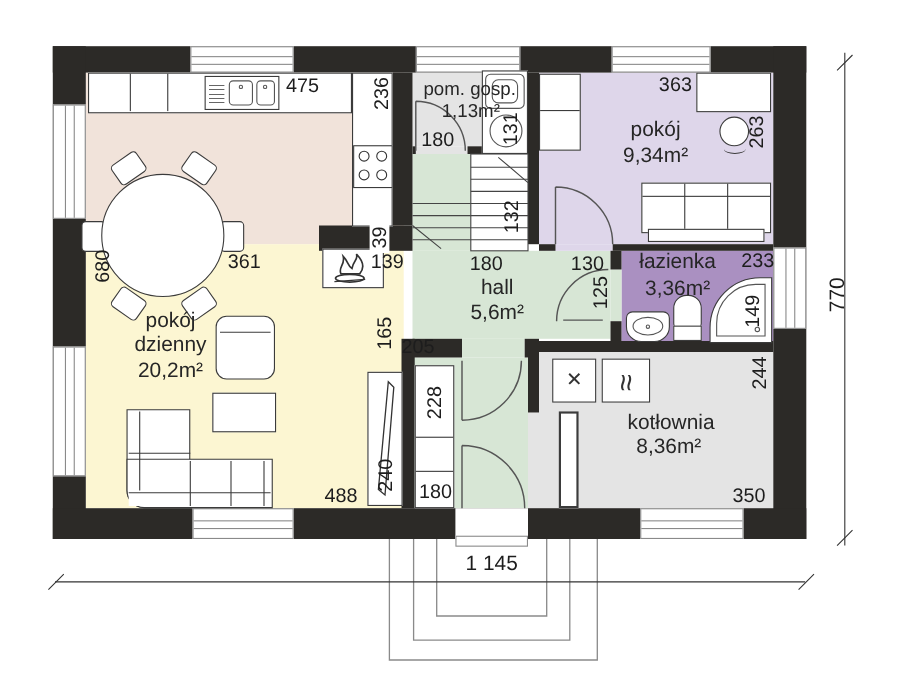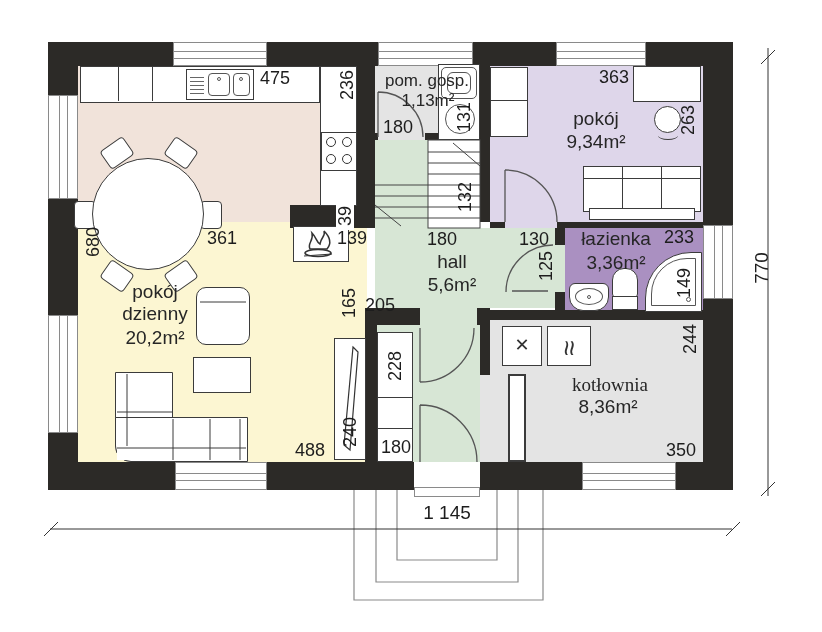--- a/index.html
+++ b/index.html
@@ -228,42 +228,42 @@
   <div class="room-name" style="left:402px;top:251px;width:100px;">hall</div>
   <div class="room-area" style="left:402px;top:274px;width:100px;">5,6m²</div>
 
   <div class="room-name" style="left:536px;top:108px;width:120px;">pokój</div>
   <div class="room-area" style="left:536px;top:131px;width:120px;">9,34m²</div>
 
   <div class="room-name" style="left:566px;top:228px;width:100px;">łazienka</div>
   <div class="room-area" style="left:566px;top:252px;width:100px;">3,36m²</div>
 
 
-  <div class="room-name" style="left:550px;top:374px;width:120px;font-family:Liberation Serif, serif;">kotłownia</div>
+  <div class="room-name" style="left:550px;top:374px;width:120px;">kotłownia</div>
   <div class="room-area" style="left:548px;top:396px;width:120px;">8,36m²</div>
 
   <div class="dim" style="left:250px;top:68px;width:50px;">475</div>
   <div class="dim dimv" style="left:327px;top:75px;width:40px;">236</div>
   <div class="dim dimv" style="left:73px;top:232px;width:40px;">680</div>
   <div class="dim" style="left:192px;top:228px;width:60px;">361</div>
   <div class="notch" style="left:336px;top:201px;width:18px;height:29px;"></div>
   <div class="dim dimv" style="left:325px;top:206px;width:40px;">39</div>
   <div class="dim" style="left:327px;top:228px;width:50px;">139</div>
   <div class="dim" style="left:373px;top:117px;width:50px;">180</div>
   <div class="dim dimv" style="left:444px;top:107px;width:40px;">131</div>
   <div class="dim dimv" style="left:445px;top:187px;width:40px;">132</div>
   <div class="dim" style="left:584px;top:67px;width:60px;">363</div>
   <div class="dim dimv" style="left:668px;top:110px;width:40px;">263</div>
   <div class="dim" style="left:417px;top:229px;width:50px;">180</div>
   <div class="dim" style="left:509px;top:229px;width:50px;">130</div>
   <div class="dim dimv" style="left:526px;top:256px;width:40px;">125</div>
-  <div class="dim" style="left:654px;top:227px;width:50px;">233</div>
+  <div class="dim" style="left:654px;top:227px;width:50px;text-align:right;">233</div>
   <div class="dim dimv" style="left:664px;top:273px;width:40px;">149</div>
   <div class="dim dimv" style="left:329px;top:293px;width:40px;">165</div>
-  <div class="dim" style="left:355px;top:295px;width:50px;">205</div>
+  <div class="dim" style="left:355px;top:305px;width:50px;">205</div>
   <div class="dim dimv" style="left:375px;top:356px;width:40px;">228</div>
   <div class="dim dimv" style="left:330px;top:422px;width:40px;">240</div>
   <div class="dim" style="left:371px;top:437px;width:50px;">180</div>
   <div class="dim" style="left:285px;top:440px;width:50px;">488</div>
   <div class="dim dimv" style="left:670px;top:329px;width:40px;">244</div>
   <div class="dim" style="left:656px;top:440px;width:50px;">350</div>
   <div class="dim dimv big" style="left:732px;top:258px;width:60px;">770</div>
   <div class="dim big" style="left:407px;top:503px;width:80px;">1 145</div>
 
 </div>

